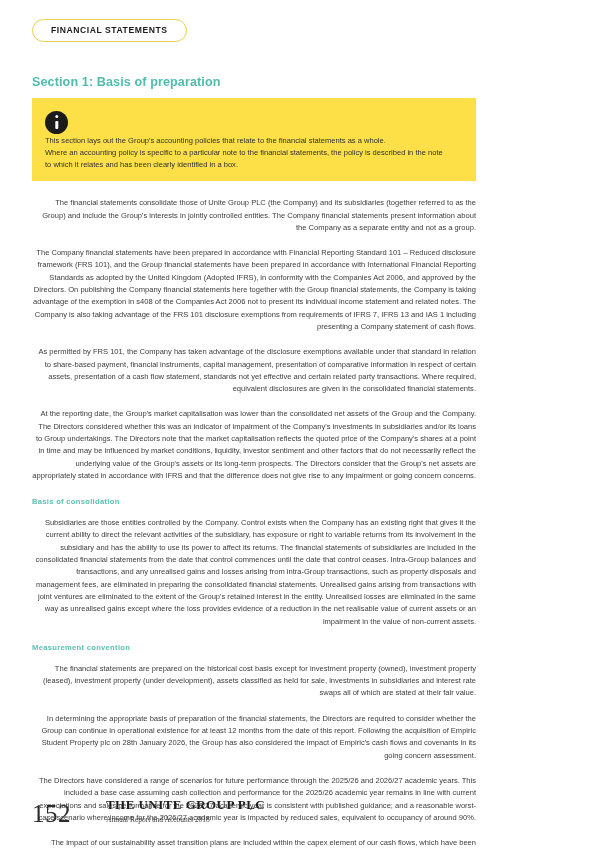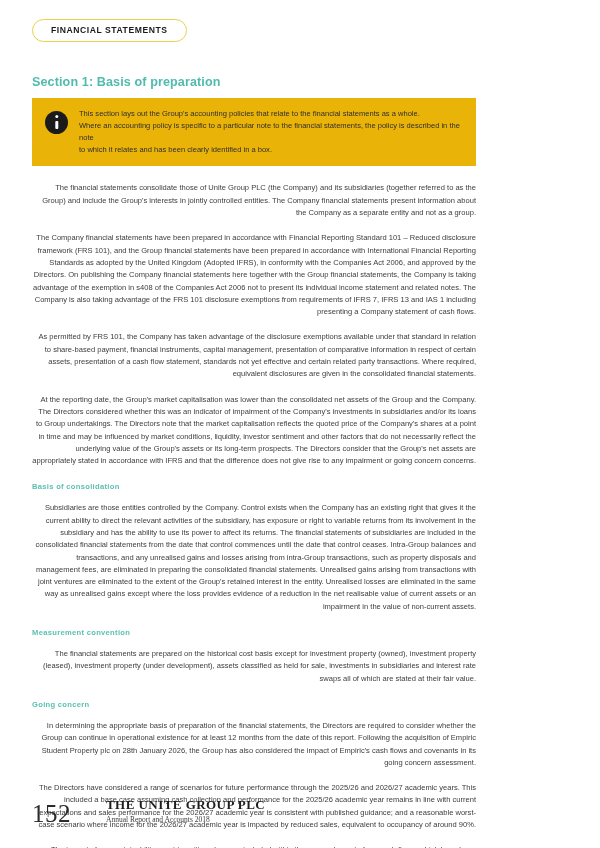--- a/index.html
+++ b/index.html
@@ -52,25 +52,26 @@
     margin: 33px 0 0 0;
     font-size: 12.6px;
     font-weight: bold;
     color: #4fbcae;
     letter-spacing: 0.1px;
   }
 
   
   .info-box {
     margin-top: 9px;
-    background: #eab308;
+    background: #fde047;
     display: flex;
     align-items: flex-start;
     padding: 9px 12px 10px 13px;
     box-sizing: border-box;
+    flex-direction: column;
   }
   .info-icon {
     flex: 0 0 auto;
     width: 23px;
     height: 23px;
     border-radius: 50%;
     background: #1b1b1b;
     position: relative;
     margin-top: 4px;
     margin-right: 11px;
@@ -182,21 +183,20 @@
   <p class="body-p">The Company financial statements have been prepared in accordance with Financial Reporting Standard 101 – Reduced disclosure framework (FRS 101), and the Group financial statements have been prepared in accordance with International Financial Reporting Standards as adopted by the United Kingdom (Adopted IFRS), in conformity with the Companies Act 2006, and approved by the Directors. On publishing the Company financial statements here together with the Group financial statements, the Company is taking advantage of the exemption in s408 of the Companies Act 2006 not to present its individual income statement and related notes. The Company is also taking advantage of the FRS 101 disclosure exemptions from requirements of IFRS 7, IFRS 13 and IAS 1 including presenting a Company statement of cash flows.</p>
   <p class="body-p">As permitted by FRS 101, the Company has taken advantage of the disclosure exemptions available under that standard in relation to share-based payment, financial instruments, capital management, presentation of comparative information in respect of certain assets, presentation of a cash flow statement, standards not yet effective and certain related party transactions. Where required, equivalent disclosures are given in the consolidated financial statements.</p>
   <p class="body-p">At the reporting date, the Group's market capitalisation was lower than the consolidated net assets of the Group and the Company. The Directors considered whether this was an indicator of impairment of the Company's investments in subsidiaries and/or its loans to Group undertakings. The Directors note that the market capitalisation reflects the quoted price of the Company's shares at a point in time and may be influenced by market conditions, liquidity, investor sentiment and other factors that do not necessarily reflect the underlying value of the Group's assets or its long-term prospects. The Directors consider that the Group's net assets are appropriately stated in accordance with IFRS and that the difference does not give rise to any impairment or going concern concerns.</p>
 
   <h3 class="sub-heading">Basis of consolidation</h3>
   <p class="body-p">Subsidiaries are those entities controlled by the Company. Control exists when the Company has an existing right that gives it the current ability to direct the relevant activities of the subsidiary, has exposure or right to variable returns from its involvement in the subsidiary and has the ability to use its power to affect its returns. The financial statements of subsidiaries are included in the consolidated financial statements from the date that control commences until the date that control ceases. Intra-Group balances and transactions, and any unrealised gains and losses arising from intra-Group transactions, such as property disposals and management fees, are eliminated in preparing the consolidated financial statements. Unrealised gains arising from transactions with joint ventures are eliminated to the extent of the Group's retained interest in the entity. Unrealised losses are eliminated in the same way as unrealised gains except where the loss provides evidence of a reduction in the net realisable value of current assets or an impairment in the value of non-current assets.</p>
 
   <h3 class="sub-heading">Measurement convention</h3>
   <p class="body-p">The financial statements are prepared on the historical cost basis except for investment property (owned), investment property (leased), investment property (under development), assets classified as held for sale, investments in subsidiaries and interest rate swaps all of which are stated at their fair value.</p>
 
-  <h3 class="sub-heading">Going concern</h3>
   <p class="body-p">In determining the appropriate basis of preparation of the financial statements, the Directors are required to consider whether the Group can continue in operational existence for at least 12 months from the date of this report. Following the acquisition of Empiric Student Property plc on 28th January 2026, the Group has also considered the impact of Empiric's cash flows and covenants in its going concern assessment.</p>
   <p class="body-p">The Directors have considered a range of scenarios for future performance through the 2025/26 and 2026/27 academic years. This included a base case assuming cash collection and performance for the 2025/26 academic year remains in line with current expectations and sales performance for the 2026/27 academic year is consistent with published guidance; and a reasonable worst-case scenario where income for the 2026/27 academic year is impacted by reduced sales, equivalent to occupancy of around 90%.</p>
   <p class="body-p">The impact of our sustainability asset transition plans are included within the capex element of our cash flows, which have been modelled to align with the Group's net zero carbon targets.</p>
 
   <div class="footer">
     <div class="folio">152</div>
     <div class="footer-text">
       <div class="footer-company">THE UNITE GROUP PLC</div>
       <div class="footer-sub">Annual Report and Accounts 2018</div>
     </div>

